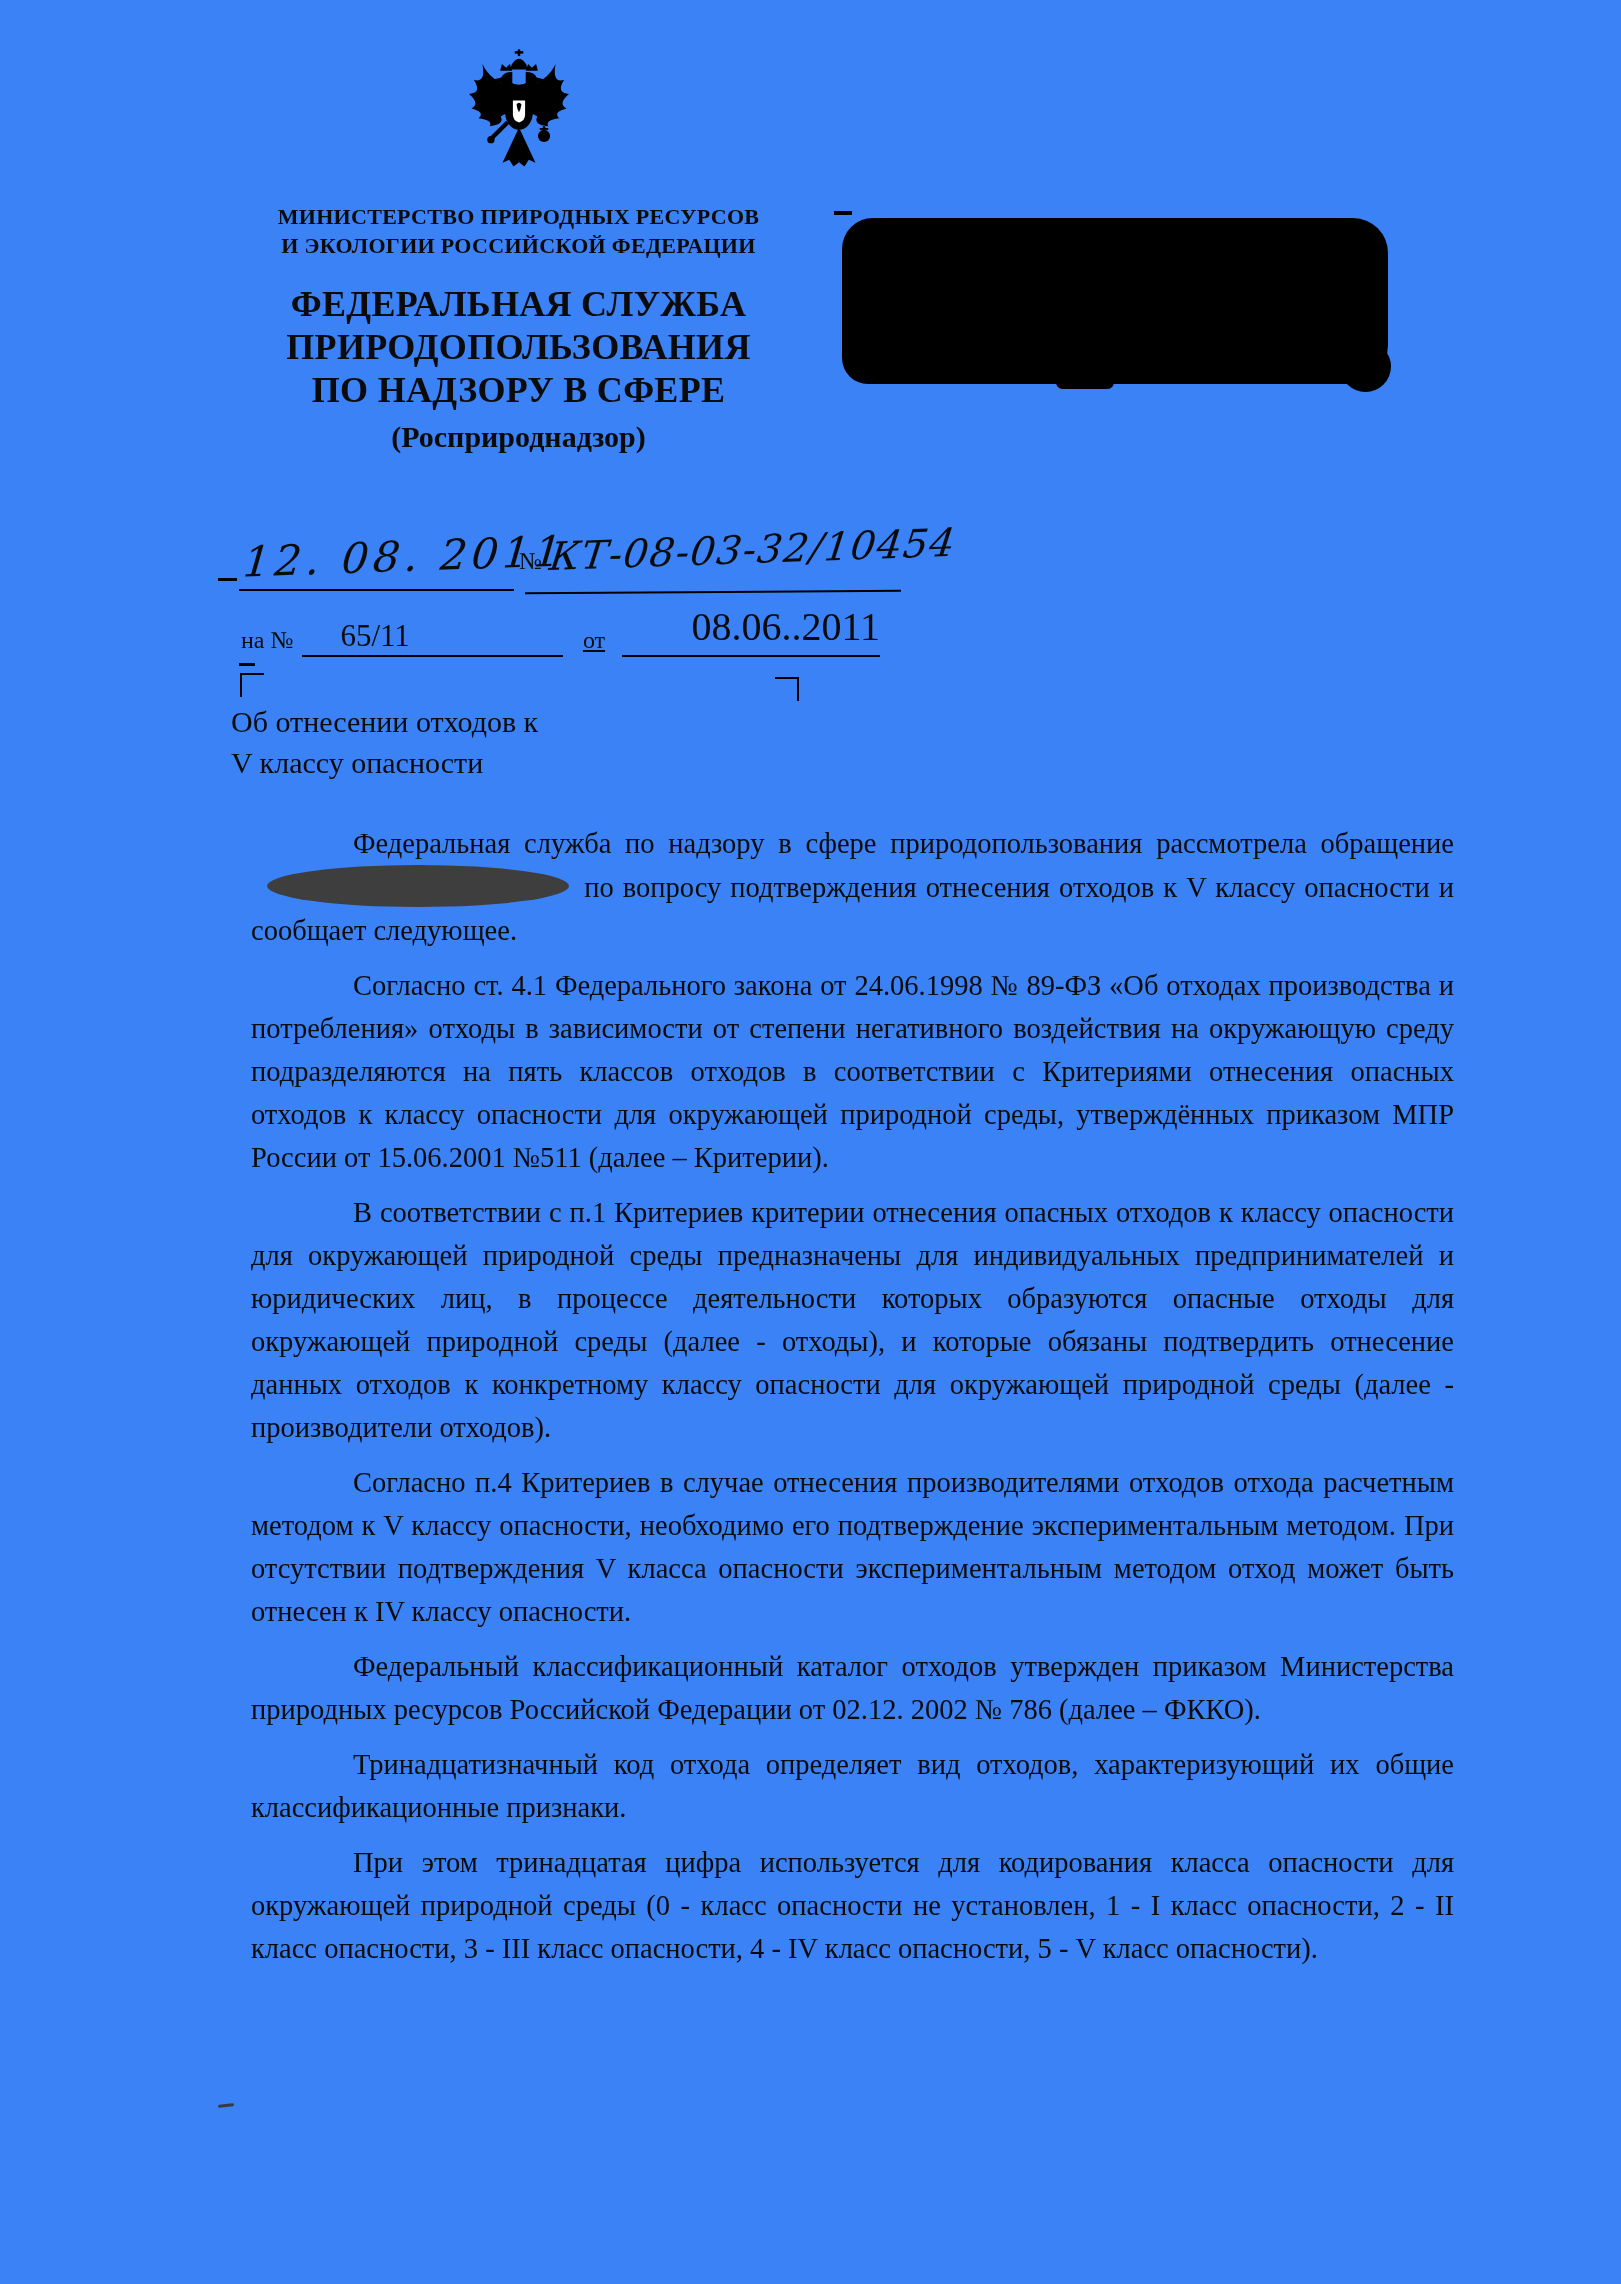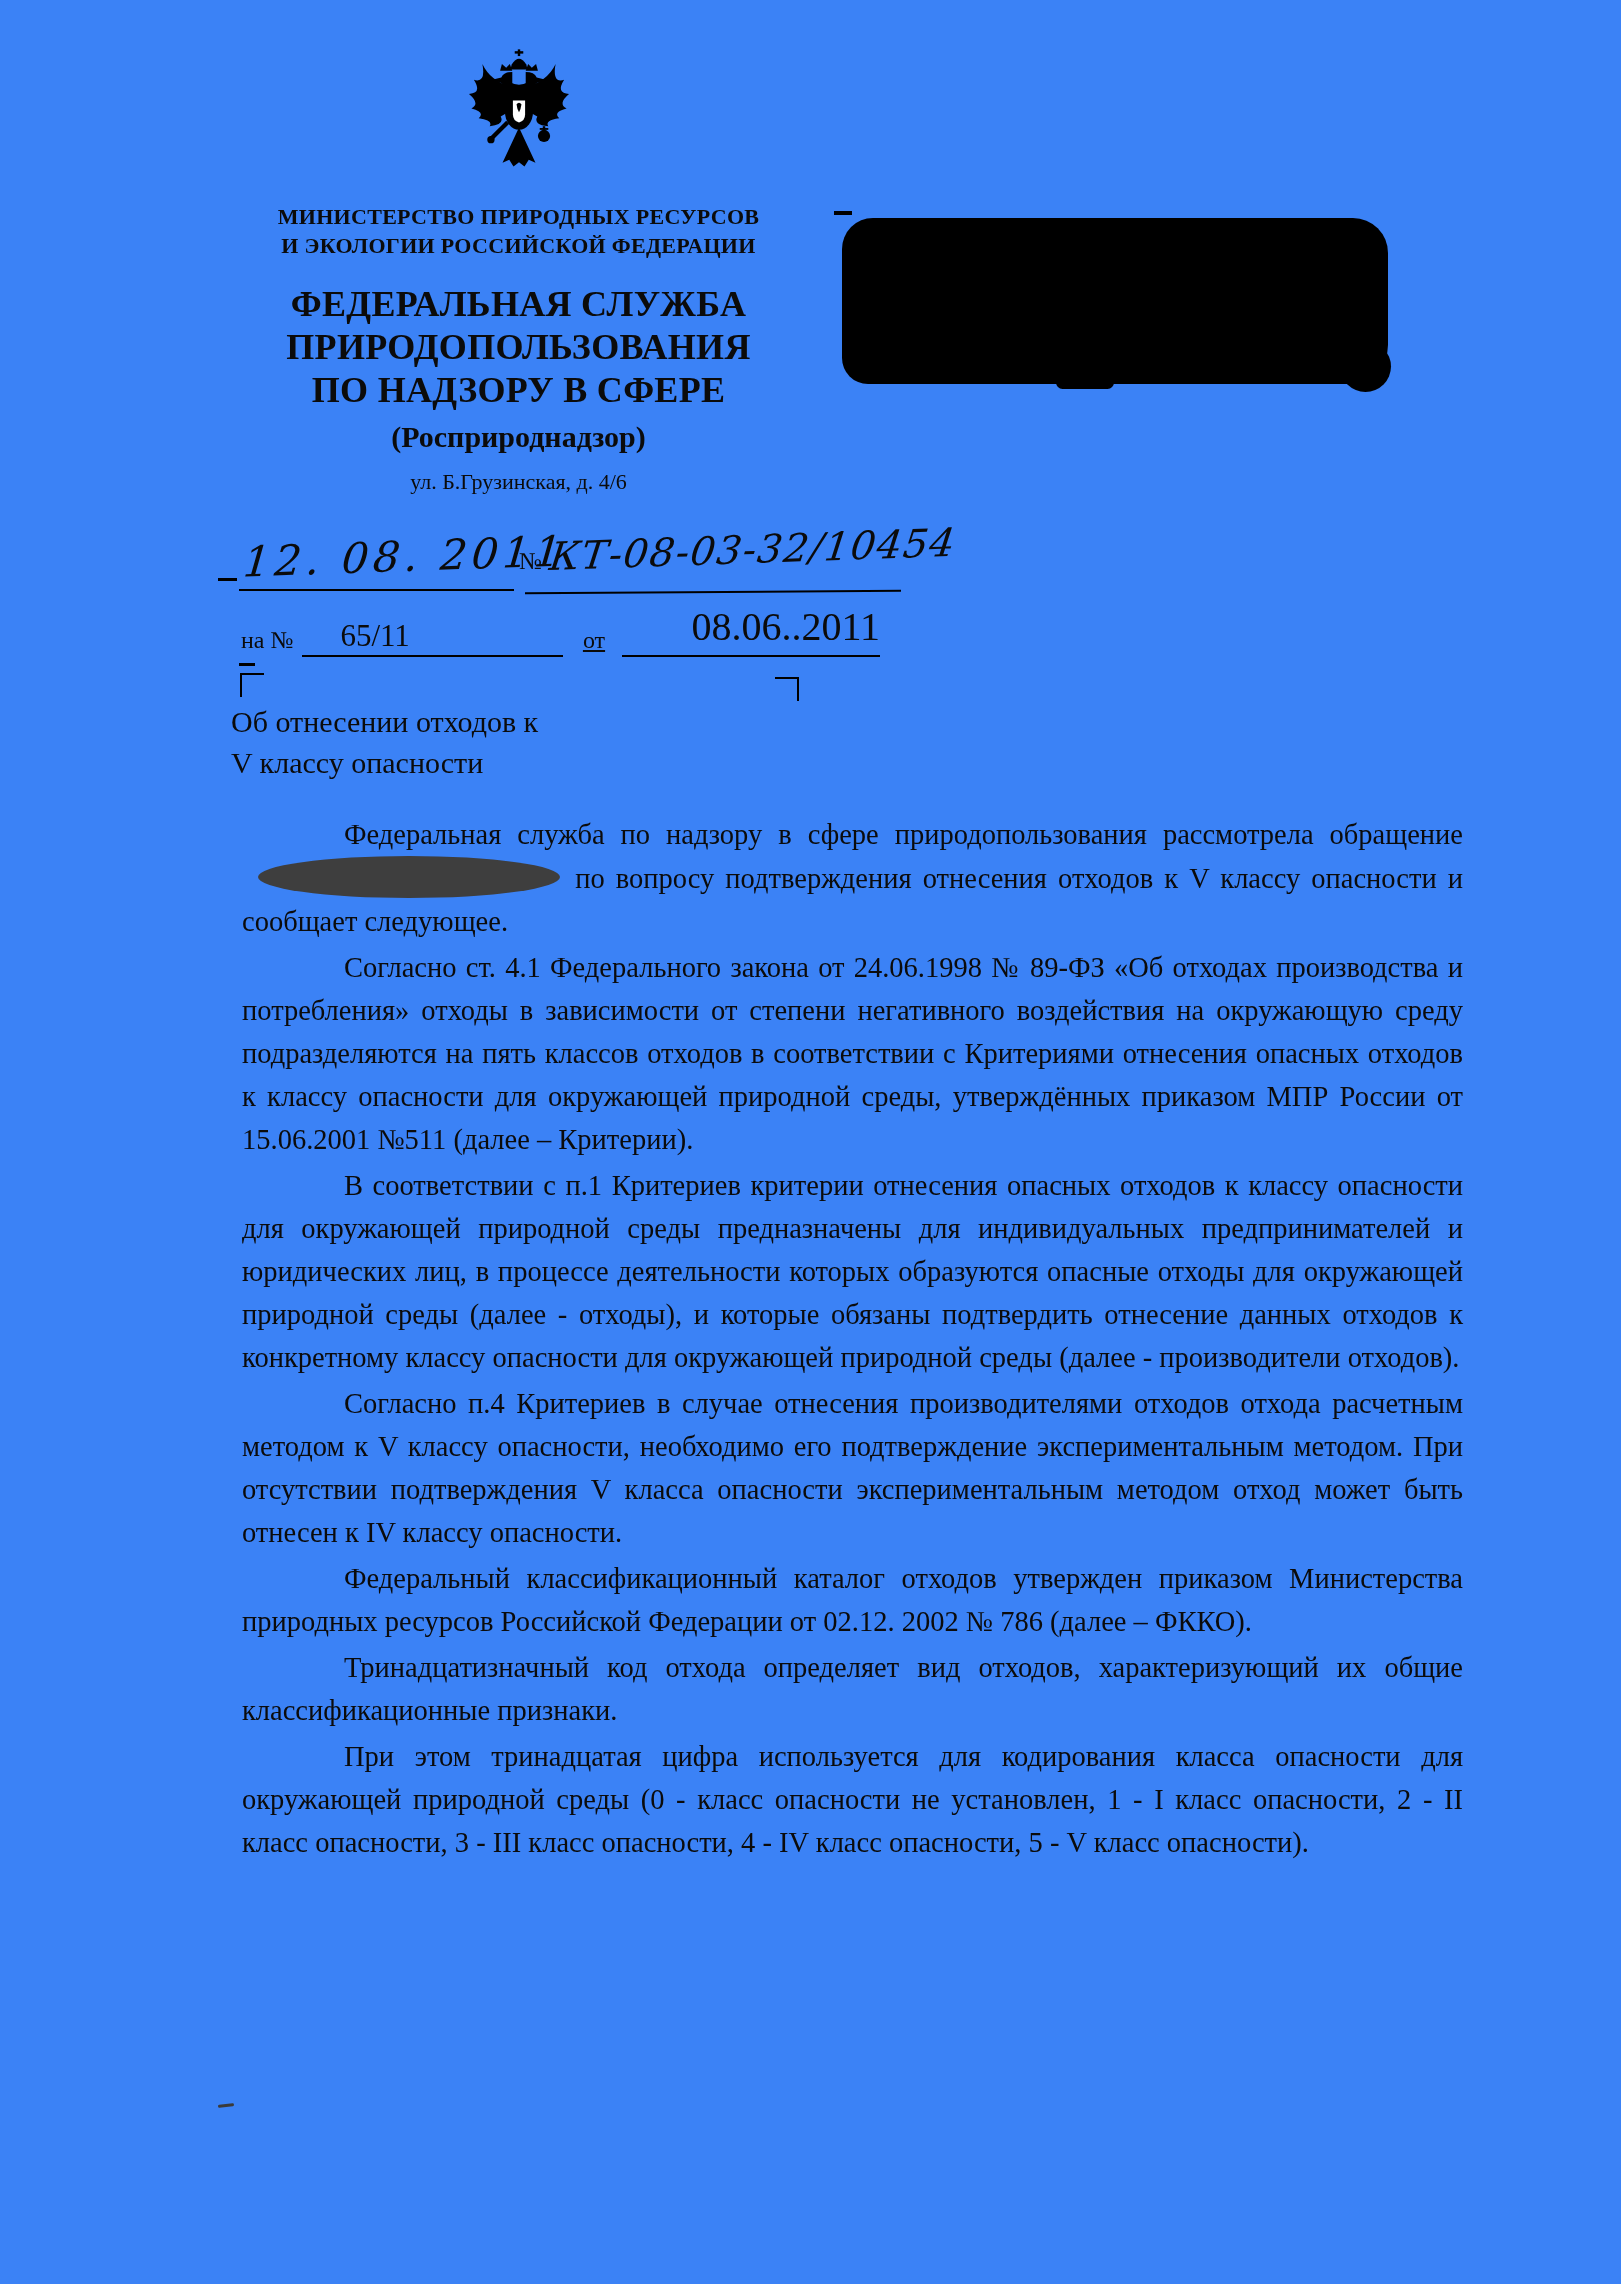--- a/index.html
+++ b/index.html
@@ -72,21 +72,21 @@
   .bracket-left{position:absolute;left:240px;top:673px;width:22px;height:22px;border-left:2.6px solid #000;border-top:2.6px solid #000;}
   .bracket-left-dash{position:absolute;left:239px;top:663px;width:15.6px;height:2.6px;background:#000;}
   .bracket-right{position:absolute;left:775px;top:677px;width:22px;height:22px;border-right:2.6px solid #000;border-top:2.6px solid #000;}
   
   .subject{position:absolute;left:231px;top:701px;font-size:30px;line-height:41px;}
   
   .body-text{
     position:absolute;left:239px;top:810px;width:1227px;
     font-size:28.5px;line-height:43px;text-align:justify;
   }
-  .body-text p{margin:3px;text-indent:102px;}
+  .body-text p{margin:12px;text-indent:102px;}
   .inline-redaction{
     display:inline-block;width:302px;height:42px;background:#3e3e3e;
     border-radius:50%;vertical-align:-10.4px;margin:0 15.6px;
   }
   .artifact-bottom{
     position:absolute;left:218px;top:2104px;width:15.6px;height:3.2px;
     background:#3a3a3a;border-radius:1.3px;transform:rotate(-6deg);
   }
 </style>
 </head>
@@ -130,21 +130,20 @@
     </svg>
     <div class="ministry-line">МИНИСТЕРСТВО ПРИРОДНЫХ РЕСУРСОВ</div>
     <div class="ministry-line">И ЭКОЛОГИИ РОССИЙСКОЙ ФЕДЕРАЦИИ</div>
     <div class="service-name">
       <div>ФЕДЕРАЛЬНАЯ СЛУЖБА</div>
       <div>ПРИРОДОПОЛЬЗОВАНИЯ</div>
       <div>ПО НАДЗОРУ В СФЕРЕ</div>
     </div>
     <div class="service-short">(Росприроднадзор)</div>
     <div class="address-block">
-      <div>ул. Б.Грузинская, д. 4/6</div>
     </div>
   </div>
 
   <div class="redaction-box"></div>
   <div class="tick-above-box"></div>
 
   <div class="hand-row">
     <div class="hand-lead-dash"></div>
     <span class="hand-date">12. 08. 2011</span>
     <span class="hand-no-sign">№</span>

